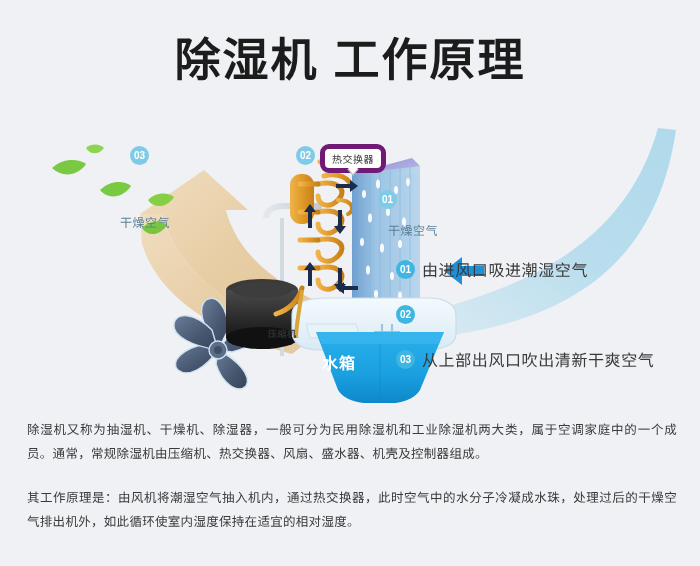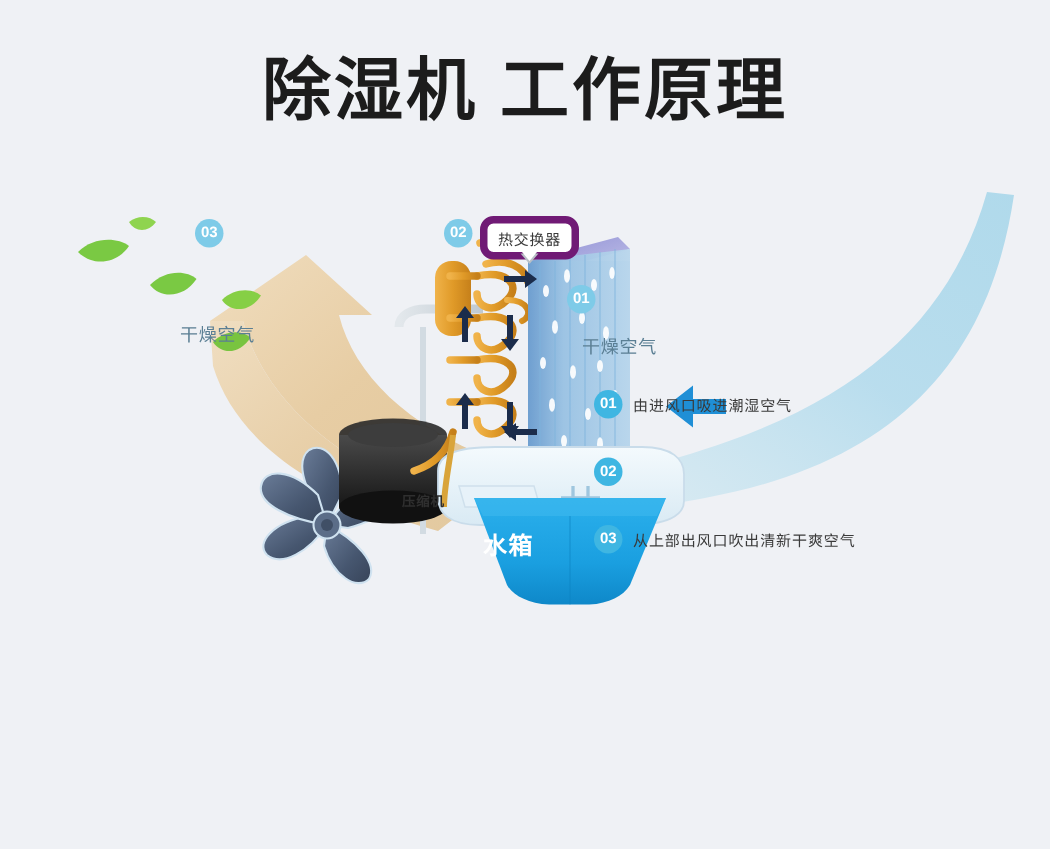--- a/index.html
+++ b/index.html
@@ -150,21 +150,21 @@
     border-radius: 50%;
     background: #3fb6e2;
     color: #ffffff;
     font-size: 10px;
     font-weight: bold;
     line-height: 19px;
     text-align: center;
     margin-right: 7px;
   }
   .step-text {
-    font-size: 10px;
+    font-size: 16px;
     color: #3a3a3a;
     letter-spacing: 0.6px;
     white-space: nowrap;
   }
 
   
   .copy {
     position: absolute;
     left: 27px;
     top: 418px;
@@ -403,14 +403,18 @@
       <div class="step-badge">02</div>
     </div>
 
     <div class="step">
       <div class="step-badge">03</div>
       <div class="step-text">从上部出风口吹出清新干爽空气</div>
     </div>
 
   </div>
 
+  <div class="copy">
+    <p class="para">除湿机又称为抽湿机、干燥机、除湿器，一般可分为民用除湿机和工业除湿机两大类，属于空调家庭中的一个成员。通常，常规除湿机由压缩机、热交换器、风扇、盛水器、机壳及控制器组成。</p>
+    <p class="para">其工作原理是：由风机将潮湿空气抽入机内，通过热交换器，此时空气中的水分子冷凝成水珠，处理过后的干燥空气排出机外，如此循环使室内湿度保持在适宜的相对湿度。</p>
+  </div>
 
 </div>
 
 </body></html>

